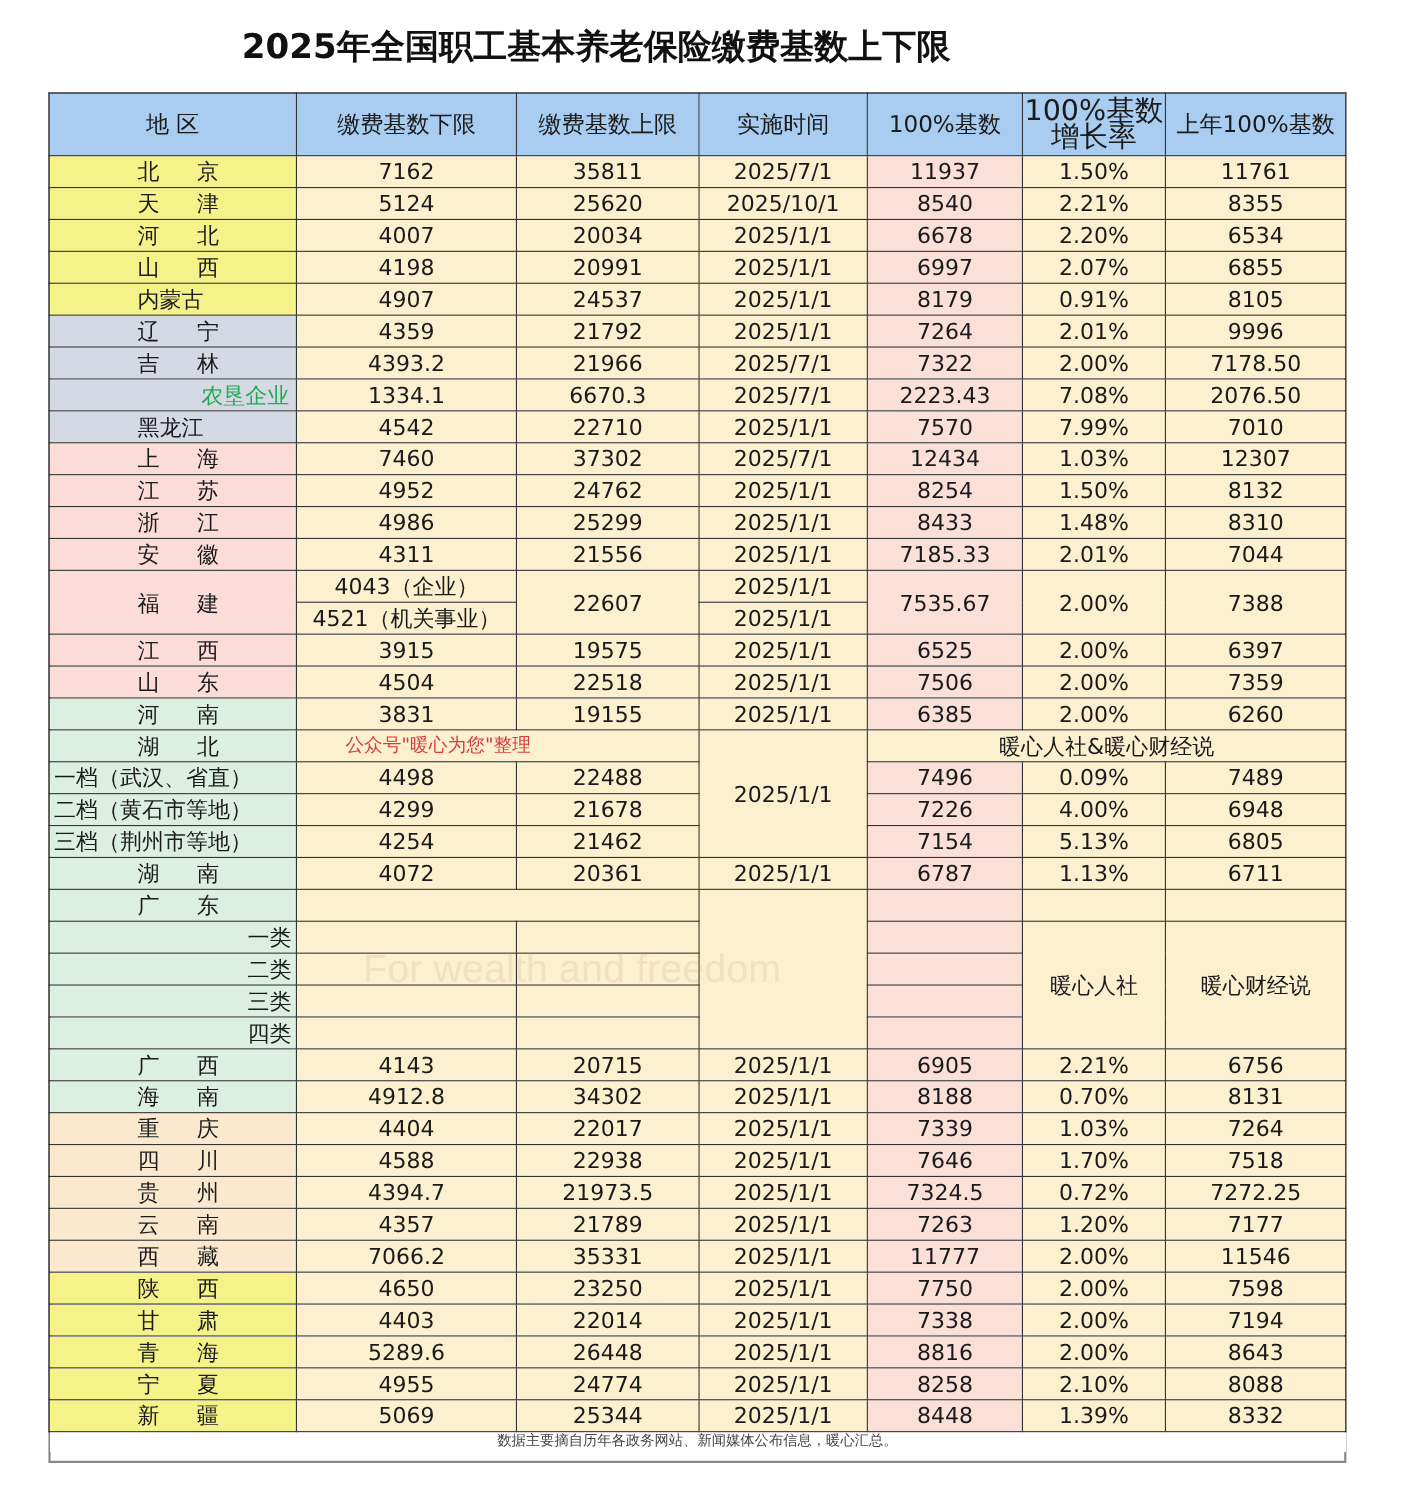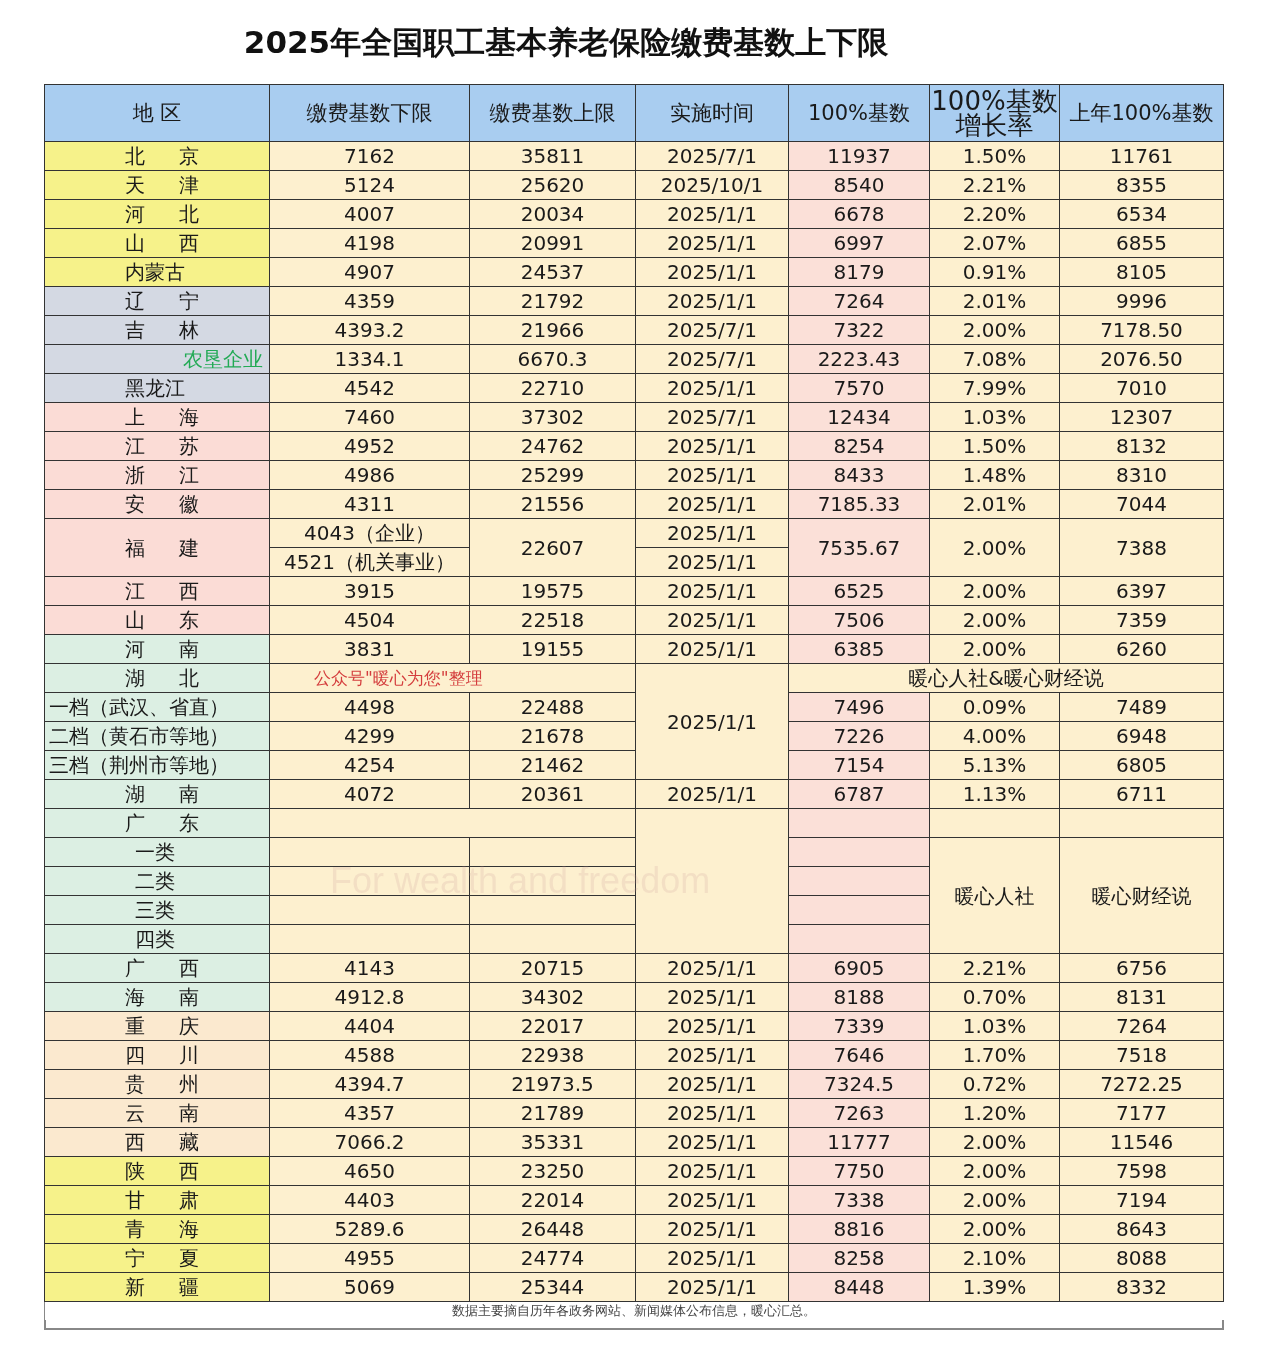--- a/index.html
+++ b/index.html
@@ -1,38 +1,38 @@
 <!DOCTYPE html>
 <html><head>
 <meta charset="utf-8">
 <style>
   html, body { margin:0; padding:0; background:#ffffff; }
   body { width:1280px; height:1351px; position:relative; overflow:hidden;
          font-family:"DejaVu Sans","Liberation Sans",sans-serif; color:#1a1a1a; }
   .title { position:absolute; left:0; top:22px; width:1084px; text-align:center;
-           font-size:31px; font-weight:bold; letter-spacing:0px; color:#111;padding-left:24px; }
+           font-size:31px; font-weight:bold; letter-spacing:0px; color:#111; }
   .sheet { position:absolute; left:44px; top:84px; width:1180px; height:1246px;
            border:2px solid #888; background:#fff; box-sizing:border-box; }
   table { position:absolute; left:44px; top:84px; border-collapse:collapse; table-layout:fixed; }
   td, th { border:1px solid #333; text-align:center; vertical-align:middle; padding:0;
            font-size:20px; height:28px; line-height:22px; white-space:nowrap; overflow:hidden; }
   th { background:#a9cdf0; font-weight:normal; height:56px; font-size:21px; line-height:24px; }
   th.wrap { white-space:normal; font-size:26px; line-height:24px; }
   td.n { background:#fdf0cf; }
   td.p { background:#fbe0d8; }
   .r-yellow { background:#f6f28a; }
   .r-gray { background:#d4d9e3; }
   .r-pink { background:#fbdcd6; }
   .r-green { background:#dcefe3; }
   .r-cream { background:#fbe9cf; }
   td.region { text-align:left; padding-left:80px; letter-spacing:34px; }
   td.region.three { letter-spacing:0px; }
   td.region.sub { padding-left:0; text-align:right; padding-right:6px; letter-spacing:0; color:#22aa55; }
   td.region.tier { padding-left:4px; letter-spacing:0; }
-  td.region.cls { padding-left:0; text-align:center; padding-right:4px; letter-spacing:0; }
+  td.region.cls { padding-left:0; text-align:right; padding-right:4px; letter-spacing:0; }
   .note { color:#d43d3d; font-size:17px; text-align:left; padding-left:44px; }
   .footer { font-size:13px; color:#444; border:none; background:#fff; text-align:center; height:18px; line-height:18px;margin-left:32px; }
   .watermark { position:absolute; left:330px; top:860px; font-size:36px; color:rgba(200,150,150,0.18);
                font-family:"Liberation Sans",sans-serif; pointer-events:none; }
 </style>
 </head>
 <body>
 
 <div class="title">2025年全国职工基本养老保险缴费基数上下限</div>
 <div class="sheet"></div>

